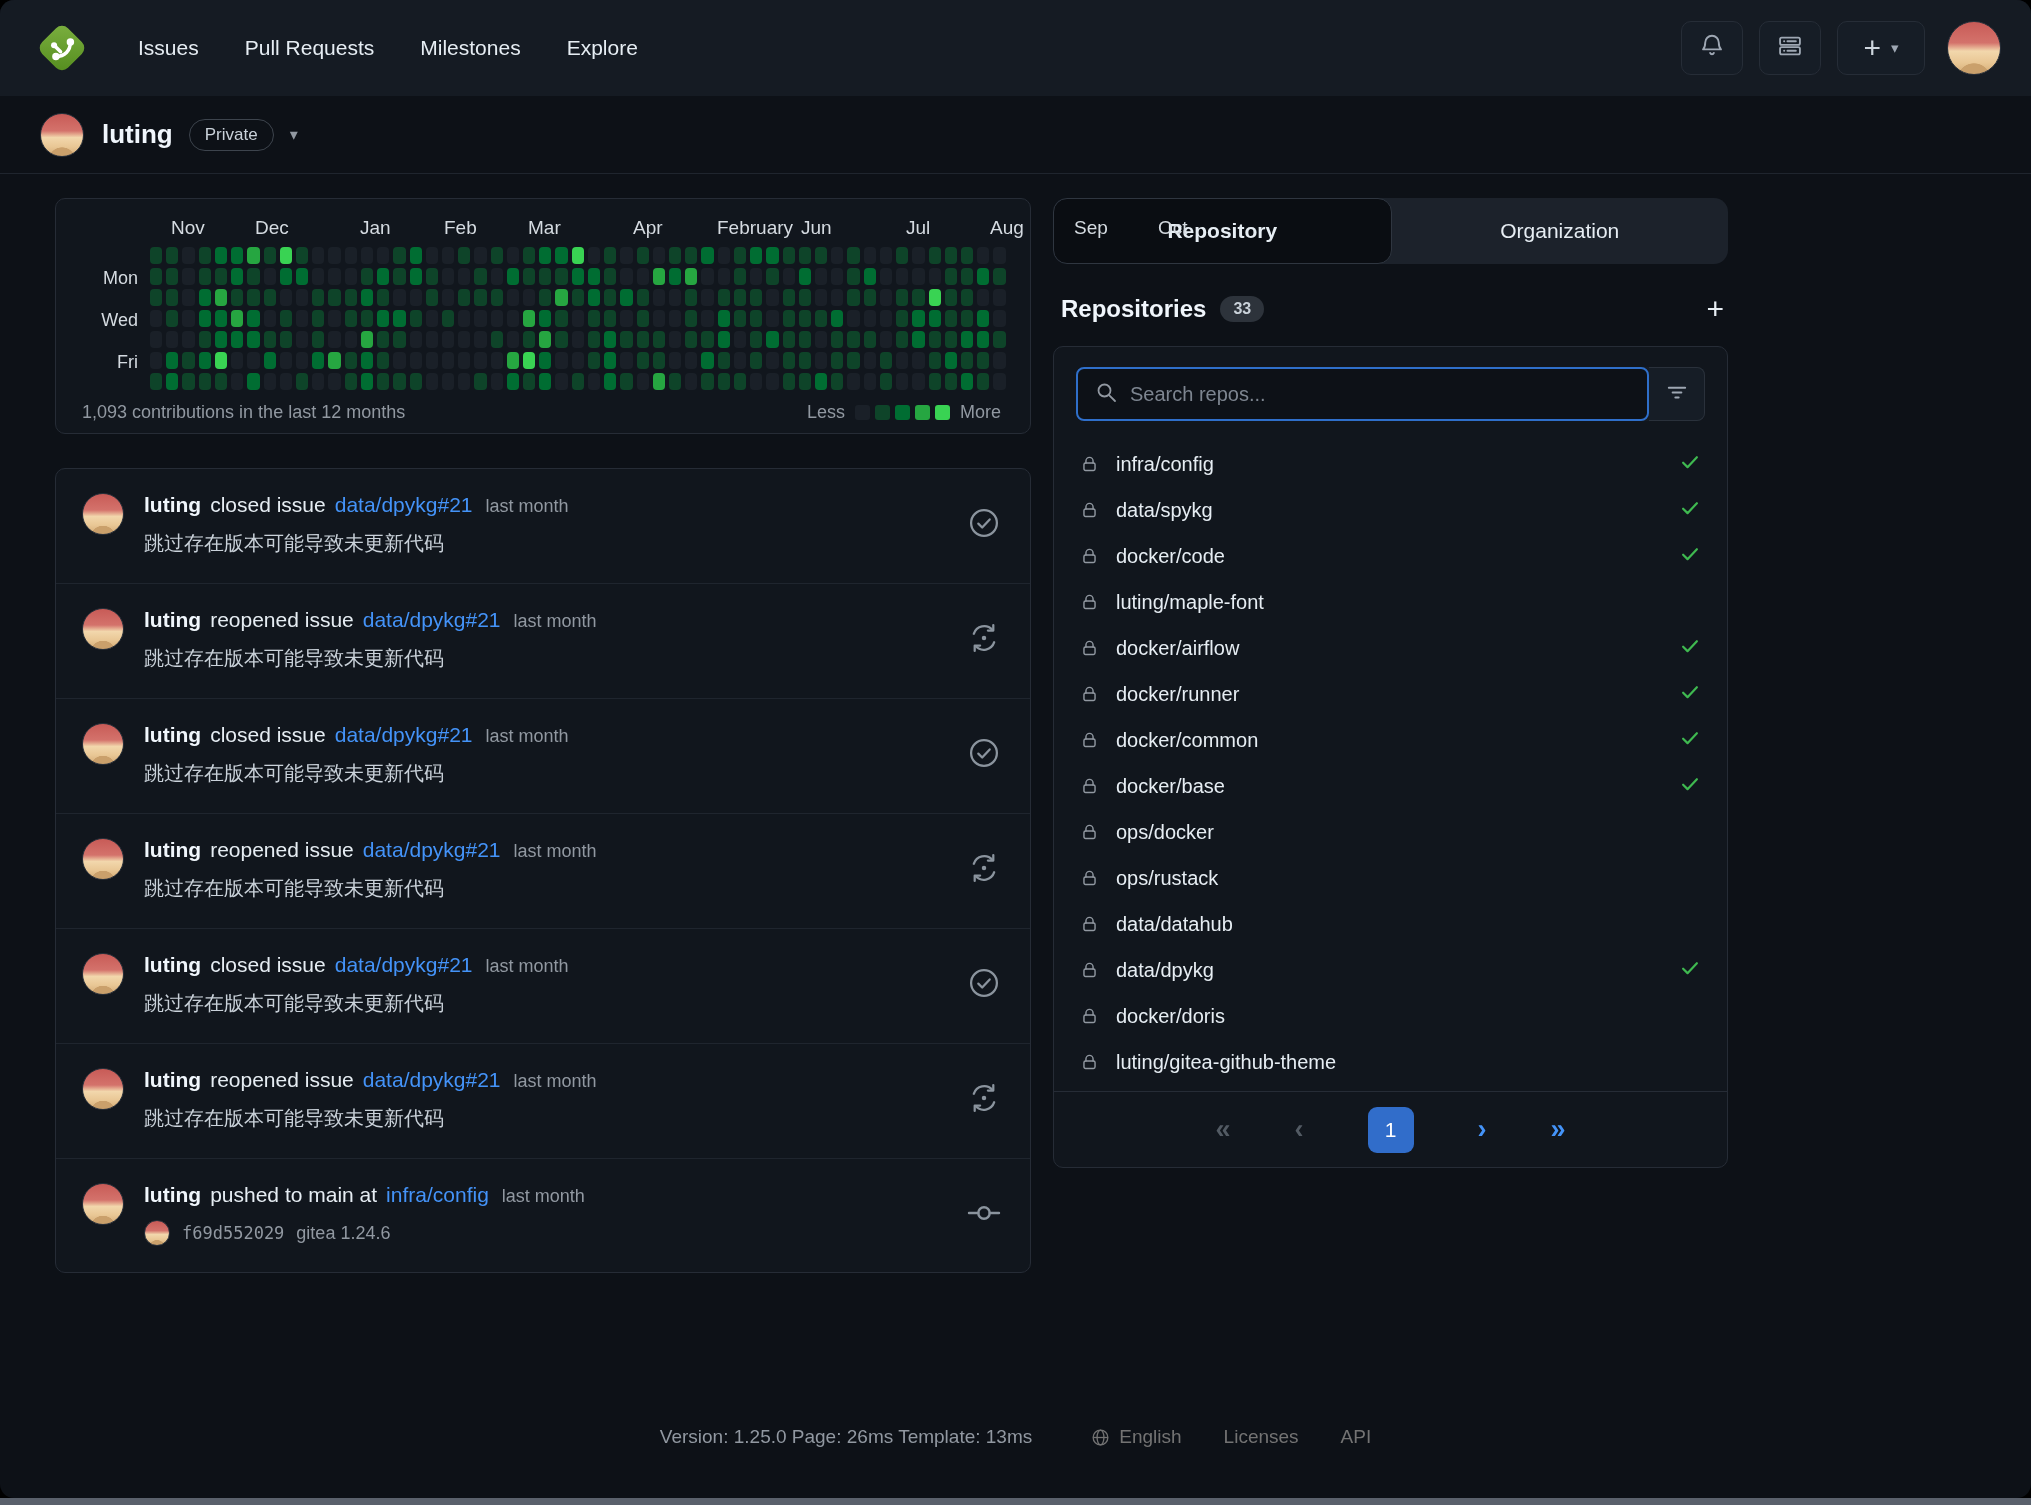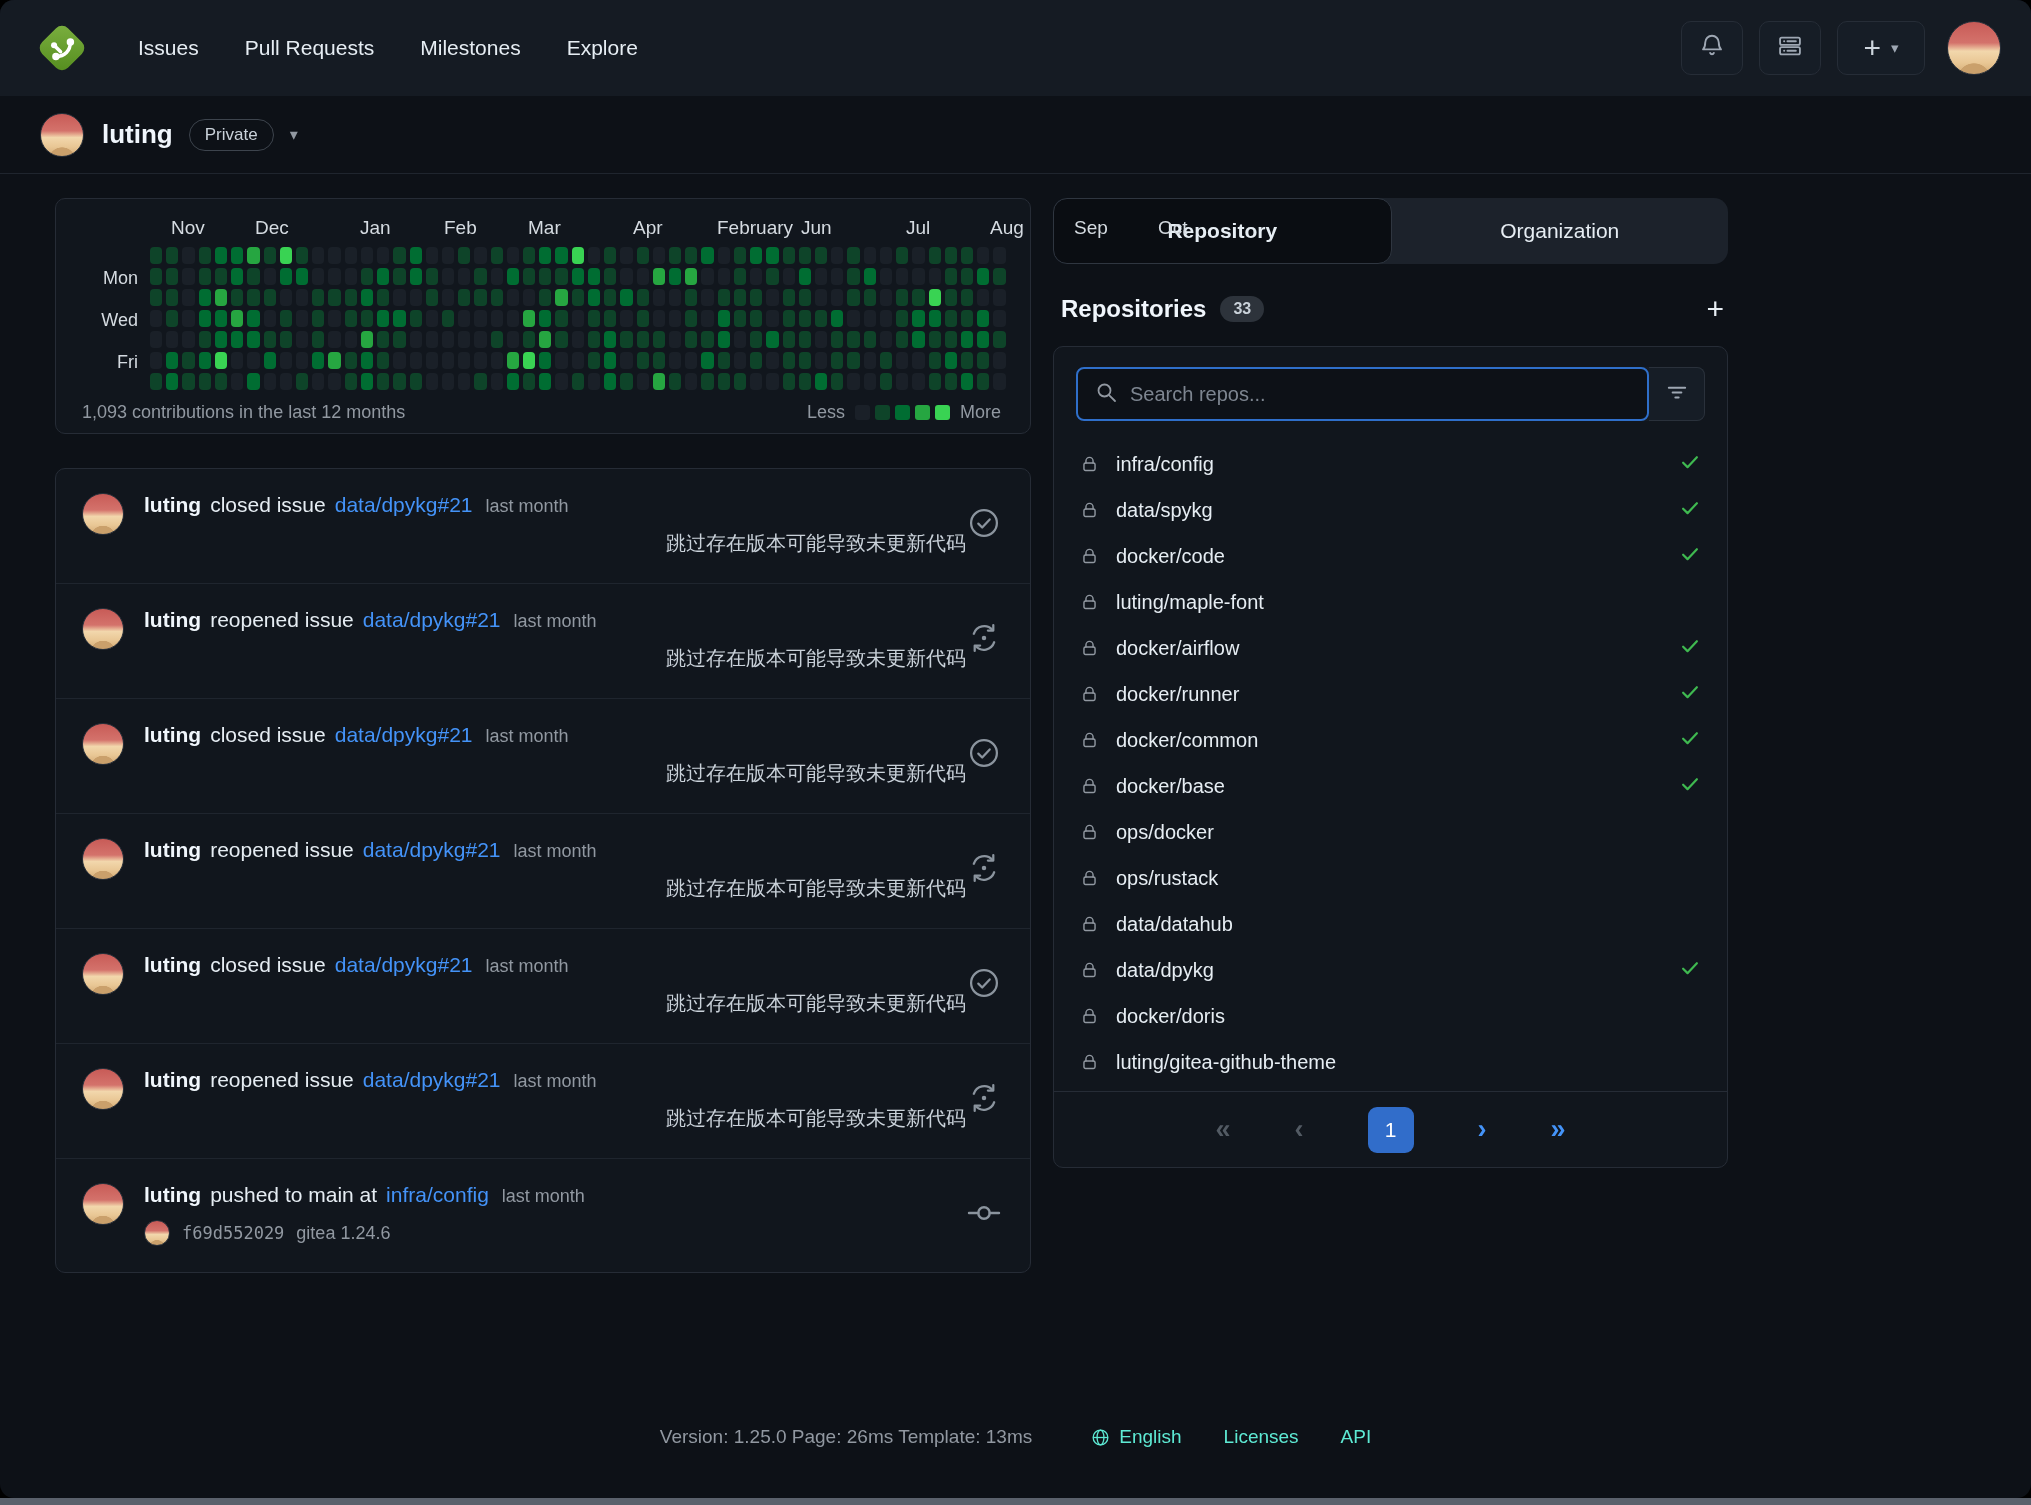--- a/index.html
+++ b/index.html
@@ -59,21 +59,21 @@
   
   .feed-card { margin-top:34px; overflow:hidden; padding:0; }
   .feed-item { display:flex; padding:24px 28px 26px 26px; border-bottom:1px solid #1f252e; }
   .feed-item:last-child { border-bottom:none; }
   .avatar.feed { width:42px; height:42px; flex:0 0 auto; }
   .feed-body { margin-left:20px; flex:1; }
   .feed-title { font-size:21px; color:#e6edf3; display:flex; align-items:baseline; gap:9px; flex-wrap:wrap; }
   .feed-user { font-weight:600; color:#f0f6fc; cursor:pointer; }
   .feed-link { color:#4493f8; cursor:pointer; }
   .feed-time { color:#9198a1; font-size:18px; margin-left:4px; }
-  .feed-text { margin-top:13px; color:#c9d1d9; font-size:20px;text-align:right; }
+  .feed-text { margin-top:13px; color:#c9d1d9; font-size:20px; }
   .feed-commit { margin-top:13px; display:flex; align-items:center; gap:12px; }
   .avatar.commit { width:26px; height:26px; }
   .commit-hash { font-family:"DejaVu Sans Mono", monospace; color:#9198a1; font-size:17px; cursor:pointer; }
   .commit-msg { color:#9198a1; font-size:18px; }
   .feed-icon { flex:0 0 auto; align-self:center; color:#8b949e; }
   .feed-icon svg { width:36px; height:36px; }
 
   
   .seg-tabs { display:flex; background:#1c222b; border-radius:14px; overflow:hidden; height:66px; }
   .seg-tab { flex:1; display:flex; align-items:center; justify-content:center; font-size:21px; color:#e6edf3; cursor:pointer; }
@@ -111,21 +111,21 @@
   .page-nav { font-size:27px; font-weight:700; cursor:pointer; }
   .page-nav.disabled { color:#525a63; cursor:default; }
   .page-nav.enabled { color:#4493f8; }
   .page-current { width:46px; height:46px; background:#316dca; color:#fff; border-radius:9px;
                   display:flex; align-items:center; justify-content:center; font-size:21px; cursor:default; }
 
   
   .footer { position:absolute; left:0; right:0; top:1426px; display:flex; justify-content:center; align-items:center; gap:58px; }
   .footer-version { color:#9198a1; font-size:19px; }
   .footer-links { display:flex; gap:42px; align-items:center; }
-  .footer-link { color:#5eead4; font-size:19px; display:flex; align-items:center; gap:8px; cursor:pointer; }
+  .footer-link { color:#737373; font-size:19px; display:flex; align-items:center; gap:8px; cursor:pointer; }
   .footer-link svg { width:21px; height:21px; }
 </style>
 </head>
 <body>
 
 <div class="window">
   <div class="frame">
 
     <div class="navbar">
       <svg class="logo" viewBox="0 0 24 24">

